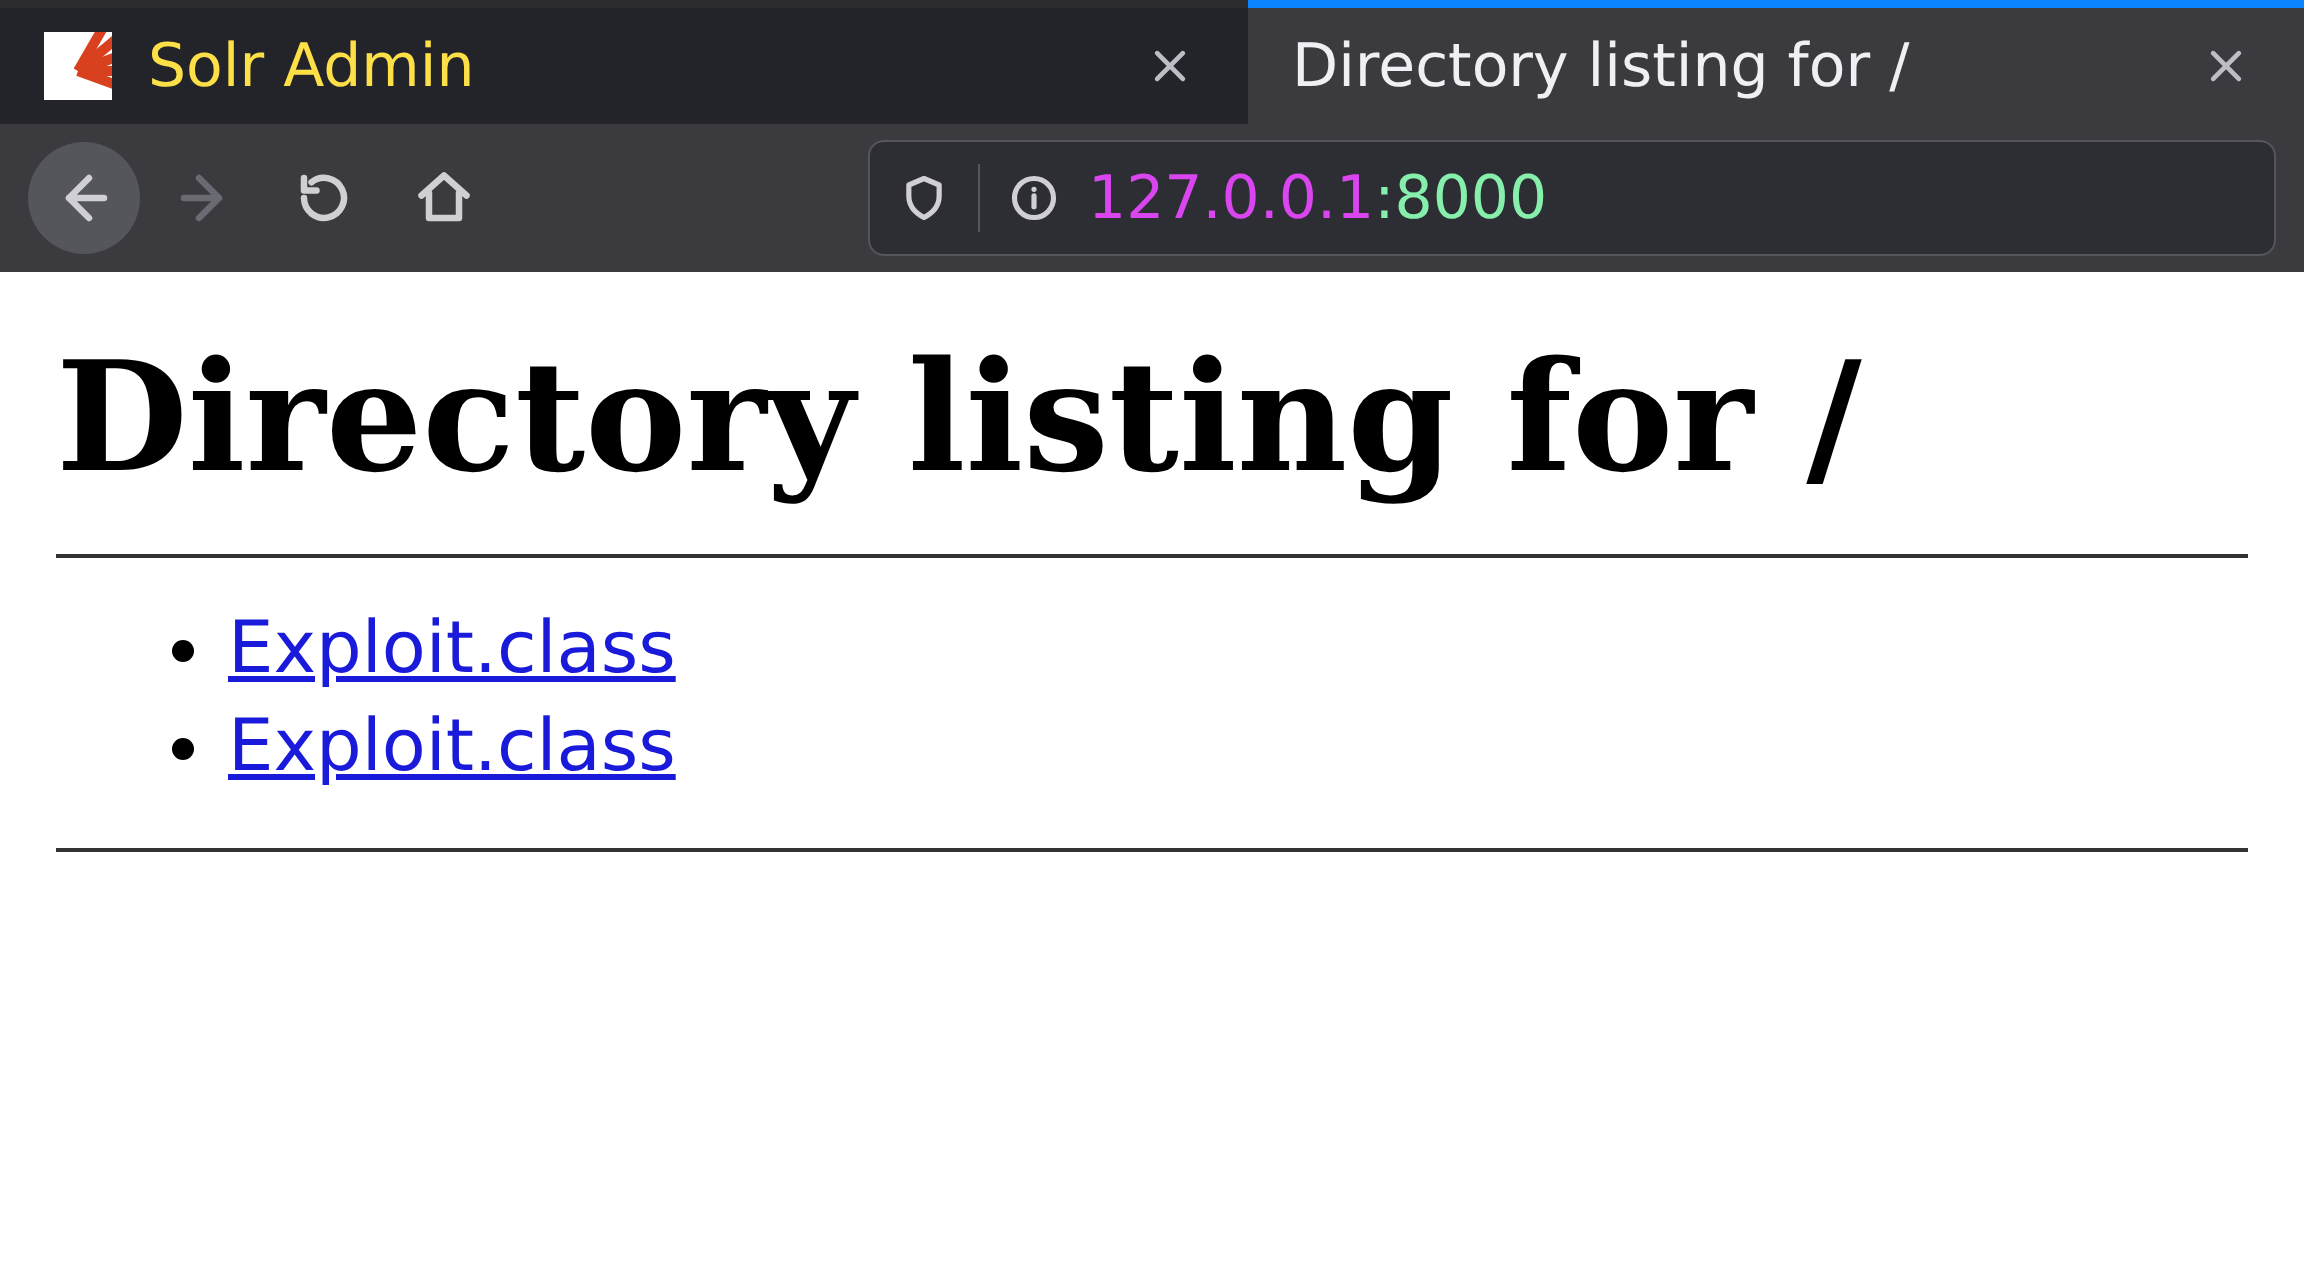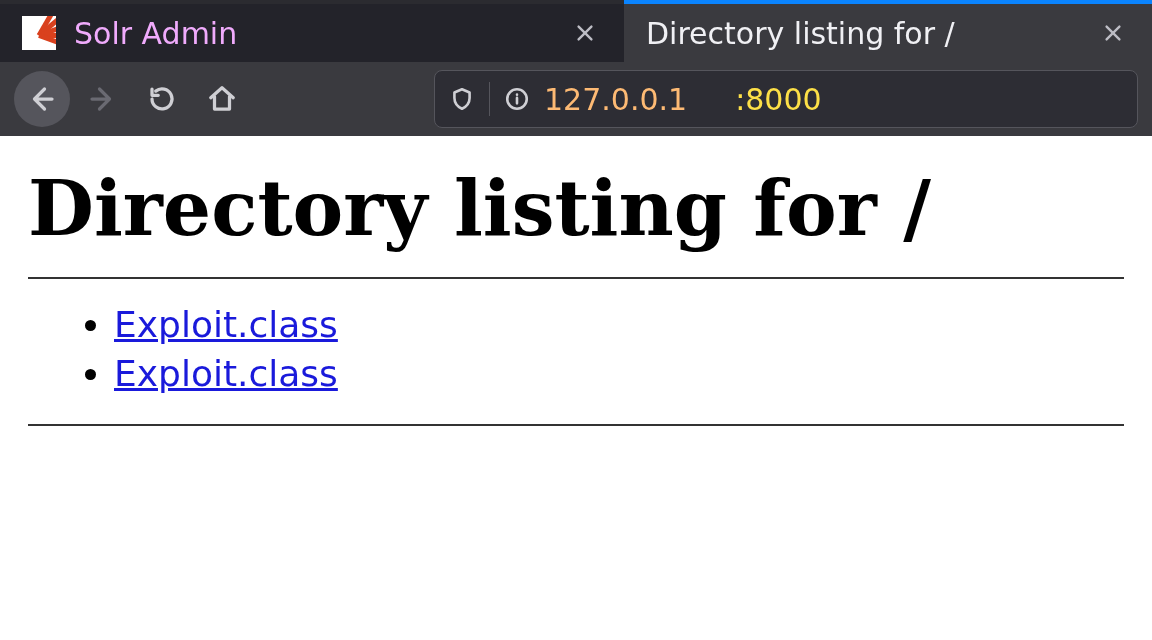--- a/index.html
+++ b/index.html
@@ -3,39 +3,39 @@
 <meta charset="utf-8">
 <style>
   html,body{margin:0;padding:0;width:1152px;height:640px;font-family:"DejaVu Sans","Liberation Sans",Arial,sans-serif;background:#fff;overflow:hidden;}
   
   .chrome{background:#3a3a3f;color:#cfcfd4;}
   .tabbar{display:flex;height:58px;border-top:4px solid #2b2b30;}
   .tab{display:flex;align-items:center;gap:18px;padding:0 22px;font-size:30px;position:relative;cursor:default;}
   .tab.inactive{background:#23232a;flex:0 0 580px;}
   .tab.active{background:#3a3a3f;flex:1;border-top:4px solid #0a84ff;margin-top:-4px;}
   .tab .favicon{width:34px;height:34px;display:flex;align-items:center;justify-content:center;flex-shrink:0;}
-  .tab .title{flex:1;color:#f0abfc;white-space:nowrap;overflow:hidden;text-overflow:ellipsis;}
+  .tab .title{flex:1;color:#fde047;white-space:nowrap;overflow:hidden;text-overflow:ellipsis;}
   .tab.active .title{color:#f0f0f4;}
   .tab .close{width:22px;height:22px;display:flex;align-items:center;justify-content:center;color:#bdbdc5;flex-shrink:0;margin-right:6px;}
   .tab .close svg{width:22px;height:22px;}
   
   .solr-ico{width:34px;height:34px;background:#fff;position:relative;overflow:hidden;}
   .solr-ico .ray{position:absolute;left:50%;top:50%;width:40px;height:5px;background:#d9411e;transform-origin:0 50%;}
   
   .navbar{display:flex;align-items:center;height:74px;padding:0 14px;gap:4px;}
   .ibtn{width:56px;height:56px;border-radius:50%;display:flex;align-items:center;justify-content:center;color:#cfcfd4;}
   .ibtn svg{width:30px;height:30px;stroke:currentColor;fill:none;stroke-width:2.6;stroke-linecap:round;stroke-linejoin:round;}
   .ibtn.back{background:#55555c;}
   .ibtn.disabled{color:#6a6a72;}
   .urlbox{flex:1;height:56px;margin-left:180px;background:#2d2d34;border:1px solid #55555c;border-radius:8px;display:flex;align-items:center;padding:0 14px;gap:14px;font-size:30px;color:#e4e4e8;}
   .urlbox .sep{width:1px;height:34px;background:#55555c;}
   .urlbox .icon{display:flex;align-items:center;justify-content:center;color:#cfcfd4;}
   .urlbox .icon svg{width:26px;height:26px;stroke:currentColor;fill:none;stroke-width:2.4;stroke-linecap:round;stroke-linejoin:round;}
-  .urlbox .host{color:#fdba74;text-align:right;}
-  .urlbox .port{color:#fde047;margin-left:48px;}
+  .urlbox .host{color:#d946ef;text-align:right;}
+  .urlbox .port{color:#86efac;}
   
   .page{background:#fff;padding:0 28px;}
   .page h1{font-family:"DejaVu Serif","Liberation Serif",Georgia,serif;font-weight:700;font-size:76px;margin:28px 0 24px;color:#000;}
   .page hr{border:none;border-top:2px solid #333;margin:10px 0 22px;}
   .page ul{margin:8px 0 26px;padding-left:86px;font-size:36px;line-height:1.35;}
   .page li{color:#000;}
   .page a{color:#1a1adb;text-decoration:underline;}
 </style>
 </head>
 <body>

